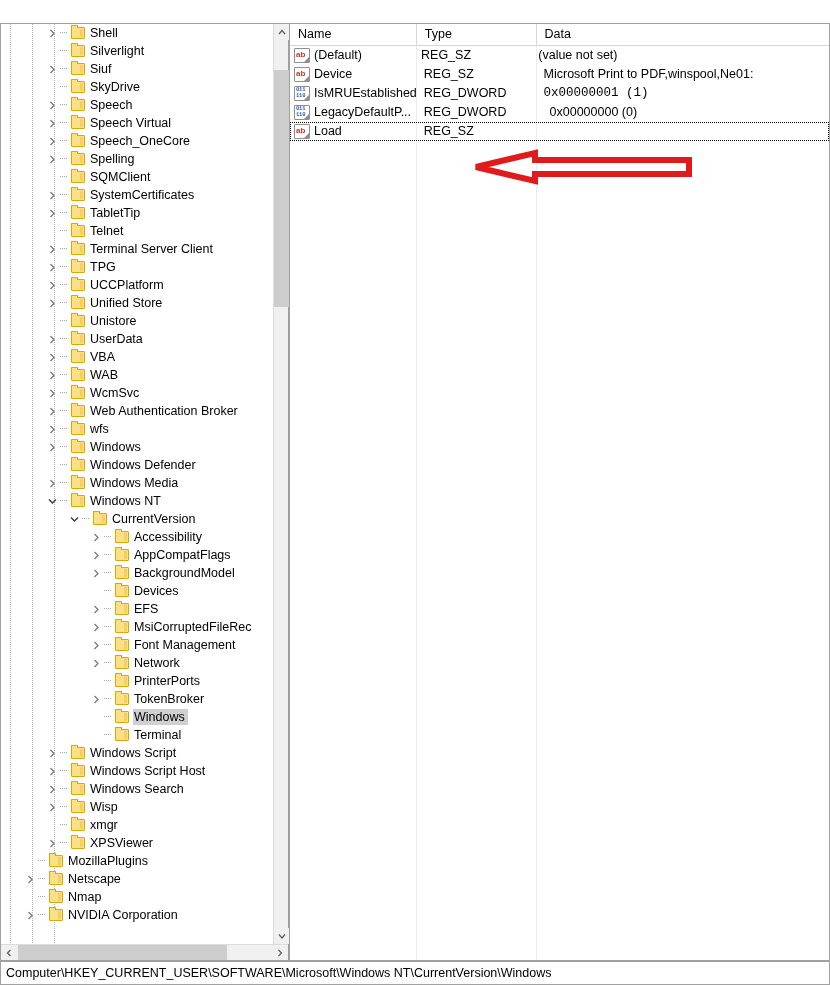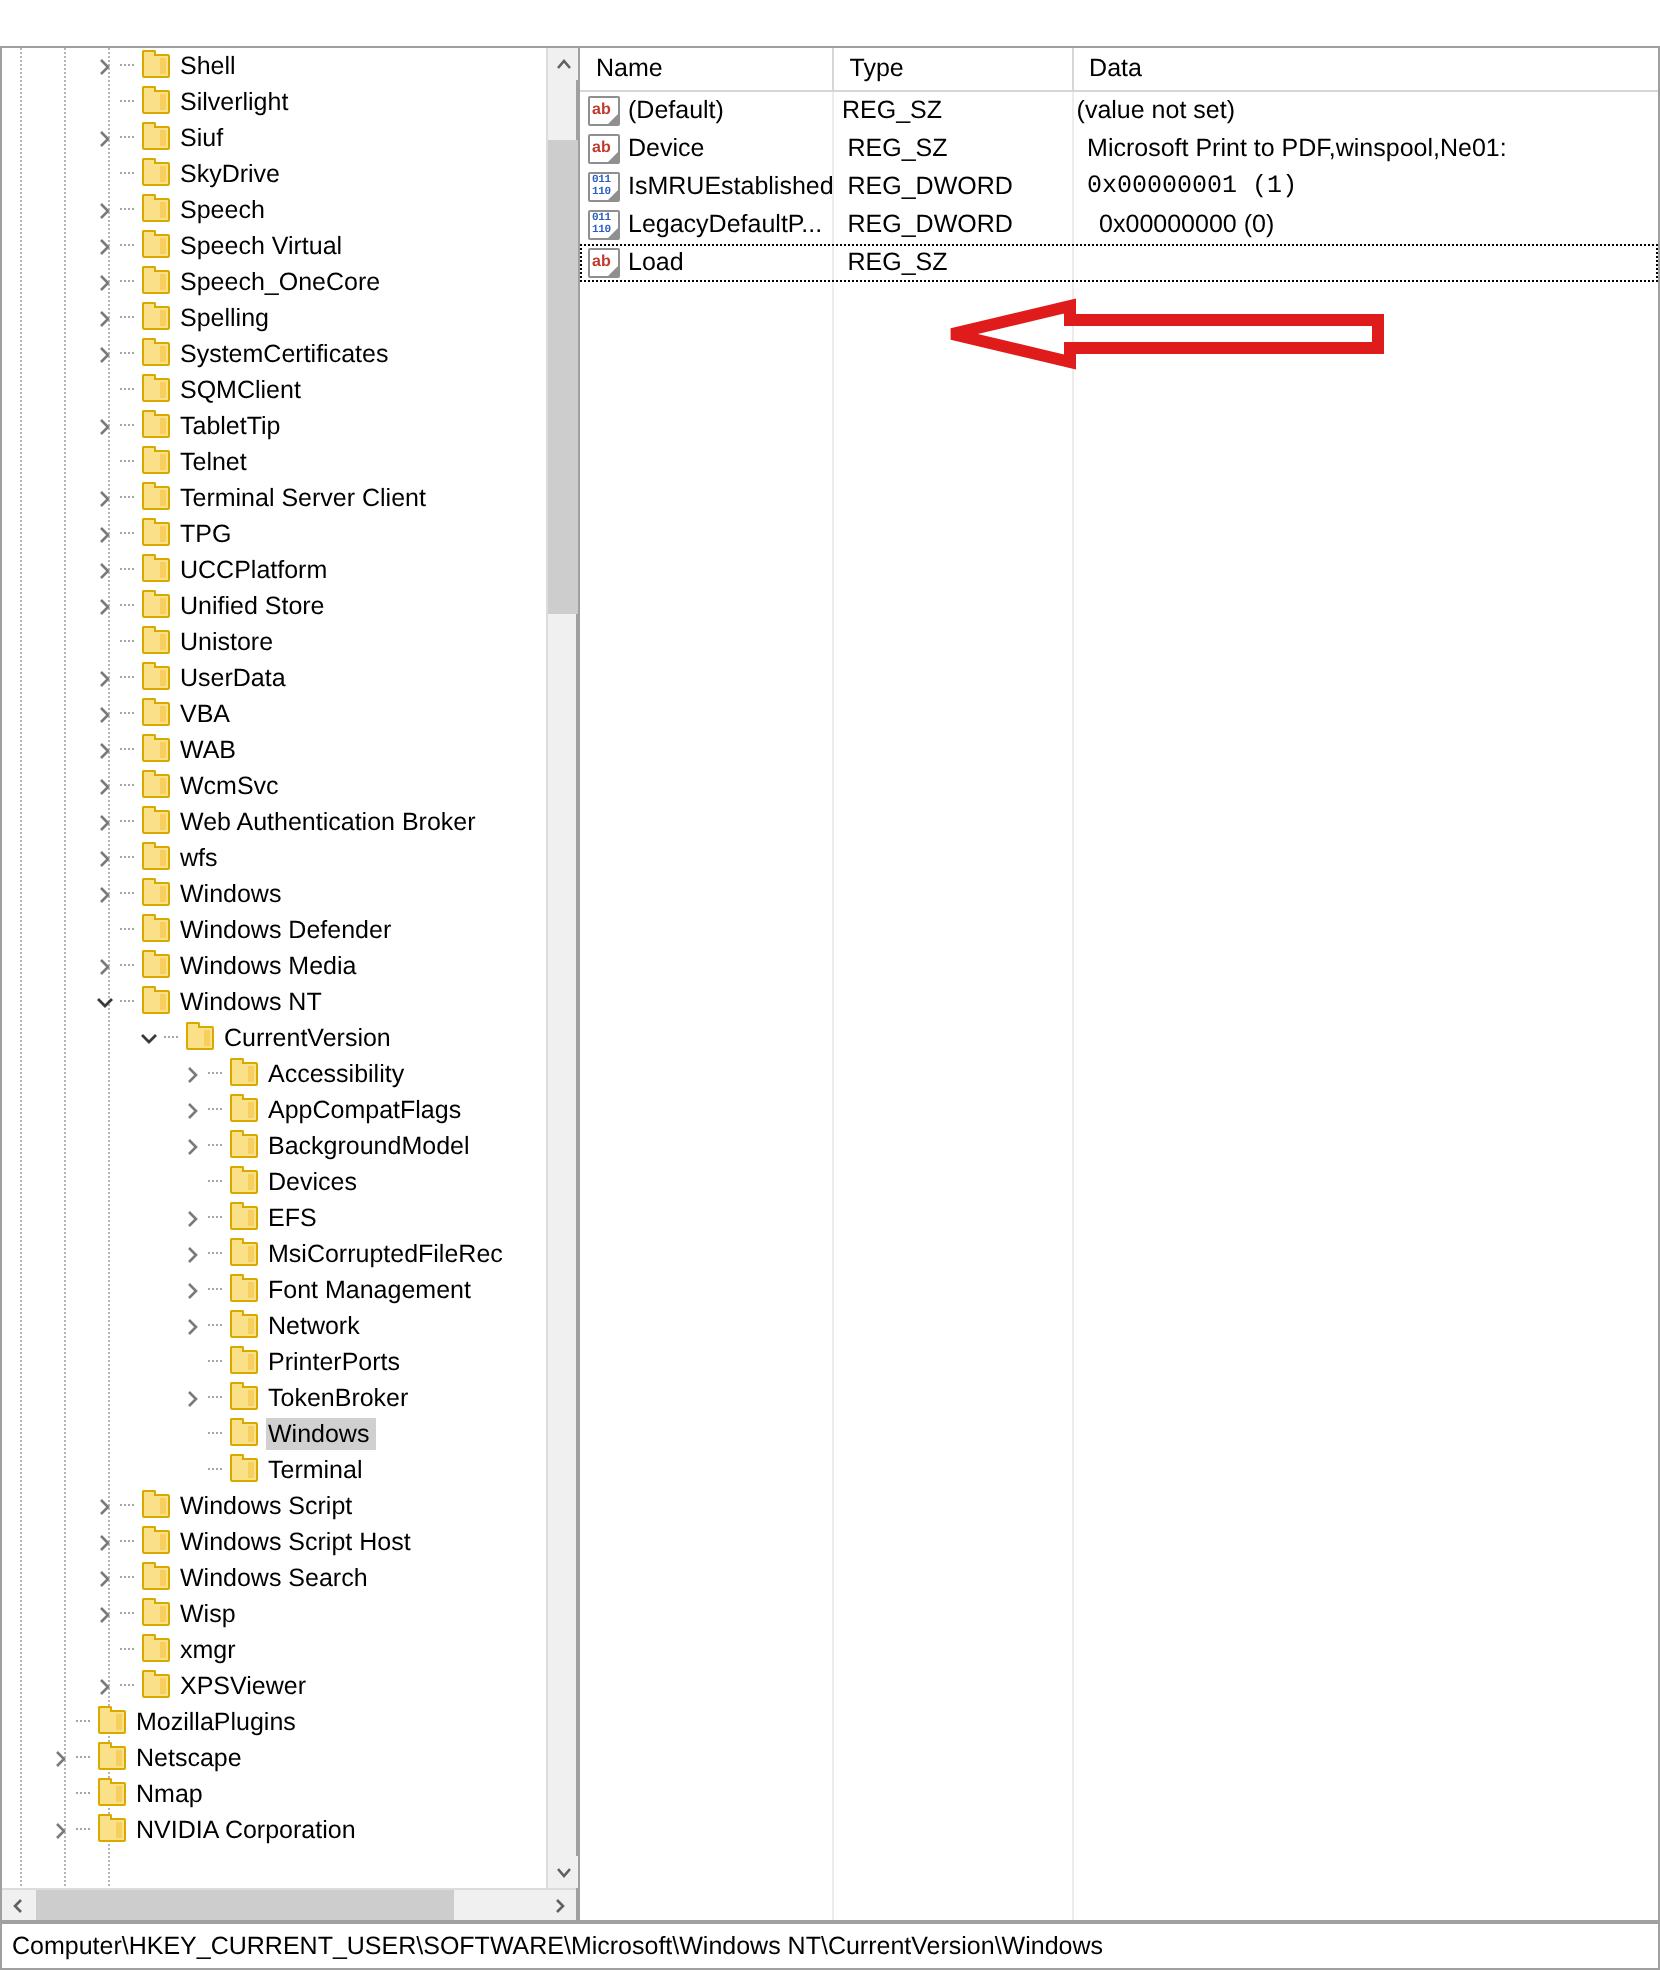--- a/index.html
+++ b/index.html
@@ -263,39 +263,39 @@
                 </svg>
               </div>
               <div class="dotlink"></div>
               <div class="folder">
                 <i></i>
               </div>
               <div class="tlabel">Spelling</div>
             </div>
             <div class="trow">
               <div class="tindent" style="width: 44px;"></div>
+              <div class="chev"></div>
+              <div class="dotlink"></div>
+              <div class="folder">
+                <i></i>
+              </div>
+              <div class="tlabel">SQMClient</div>
+            </div>
+            <div class="trow">
+              <div class="tindent" style="width: 44px;"></div>
               <div class="chev">
                 <svg width="9" height="9" viewBox="0 0 9 9">
                   <path d="M2.5 1 L6 4.5 L2.5 8" stroke="#7a7a7a" stroke-width="1.3" fill="none"></path>
                 </svg>
               </div>
               <div class="dotlink"></div>
               <div class="folder">
                 <i></i>
               </div>
               <div class="tlabel">SystemCertificates</div>
-            </div>
-            <div class="trow">
-              <div class="tindent" style="width: 44px;"></div>
-              <div class="chev"></div>
-              <div class="dotlink"></div>
-              <div class="folder">
-                <i></i>
-              </div>
-              <div class="tlabel">SQMClient</div>
             </div>
             <div class="trow">
               <div class="tindent" style="width: 44px;"></div>
               <div class="chev">
                 <svg width="9" height="9" viewBox="0 0 9 9">
                   <path d="M2.5 1 L6 4.5 L2.5 8" stroke="#7a7a7a" stroke-width="1.3" fill="none"></path>
                 </svg>
               </div>
               <div class="dotlink"></div>
               <div class="folder">

